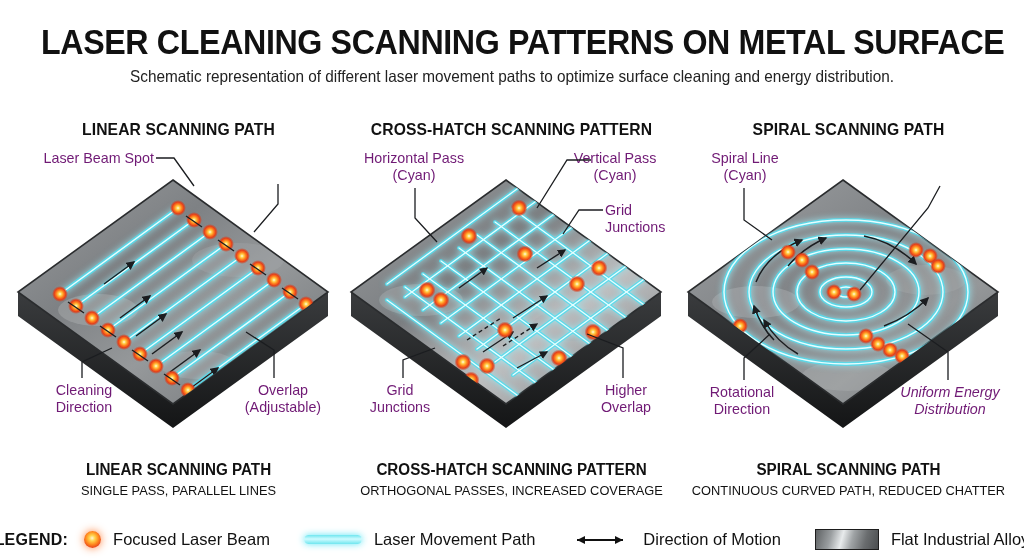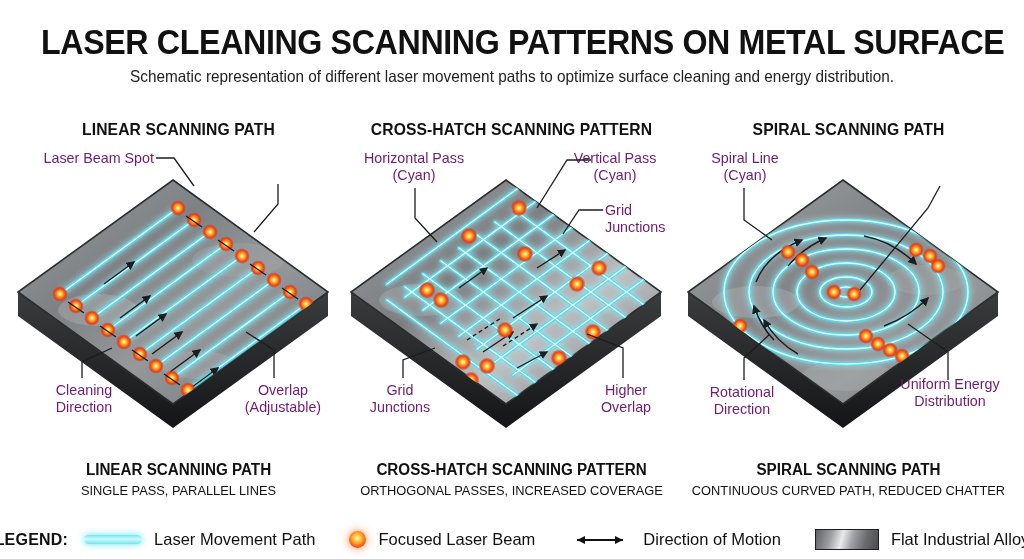--- a/index.html
+++ b/index.html
@@ -458,21 +458,21 @@
               <circle cx="224" cy="216" r="8"></circle>
           </g>
         </g>
       </svg>
     </div>
 
     <div class="cal c" style="left:4px;top:38px;width:126px;">Spiral Line
 (Cyan)</div>
     <div class="cal c" style="left:14px;top:272px;width:100px;">Rotational
 Direction</div>
-    <div class="cal c" style="left:208px;top:264px;width:128px;">Uniform Energy
+    <div class="cal c" style="left:208px;top:272px;width:128px;font-style:italic;">Uniform Energy
 Distribution</div>
 
     <svg style="position:absolute;left:0;top:0;width:341px;height:345px;pointer-events:none;">
       <g stroke="#1b1d20" stroke-width="1.3" fill="none">
         <path d="M66,76 L66,108 L94,128"></path>
         <path d="M262,74 L250,96 L182,178"></path>
         <path d="M66,268 L66,246 L92,222"></path>
         <path d="M270,268 L270,240 L230,212"></path>
       </g>
     </svg>
@@ -488,27 +488,27 @@
   </div>
   <div class="cap c3">
     <div class="ct">SPIRAL SCANNING PATH</div>
     <div class="cs">CONTINUOUS CURVED PATH, REDUCED CHATTER</div>
   </div>
 
   <div class="legend">
     <div class="lg-title">LEGEND:</div>
 
     <div class="lg-item">
+      <span class="sw-dot"></span>
+      <span class="lg-label">Focused Laser Beam</span>
+    </div>
+
+    <div class="lg-item">
       <span class="sw-line"></span>
       <span class="lg-label">Laser Movement Path</span>
-    </div>
-
-    <div class="lg-item">
-      <span class="sw-dot"></span>
-      <span class="lg-label">Focused Laser Beam</span>
     </div>
 
     <div class="lg-item">
       <svg class="sw-arrow" viewBox="0 0 62 14">
         <line x1="8" y1="7" x2="54" y2="7" stroke="#111" stroke-width="1.8"></line>
         <path d="M8,7 L16,3 L16,11 z" fill="#111"></path>
         <path d="M54,7 L46,3 L46,11 z" fill="#111"></path>
       </svg>
       <span class="lg-label">Direction of Motion</span>
     </div>

